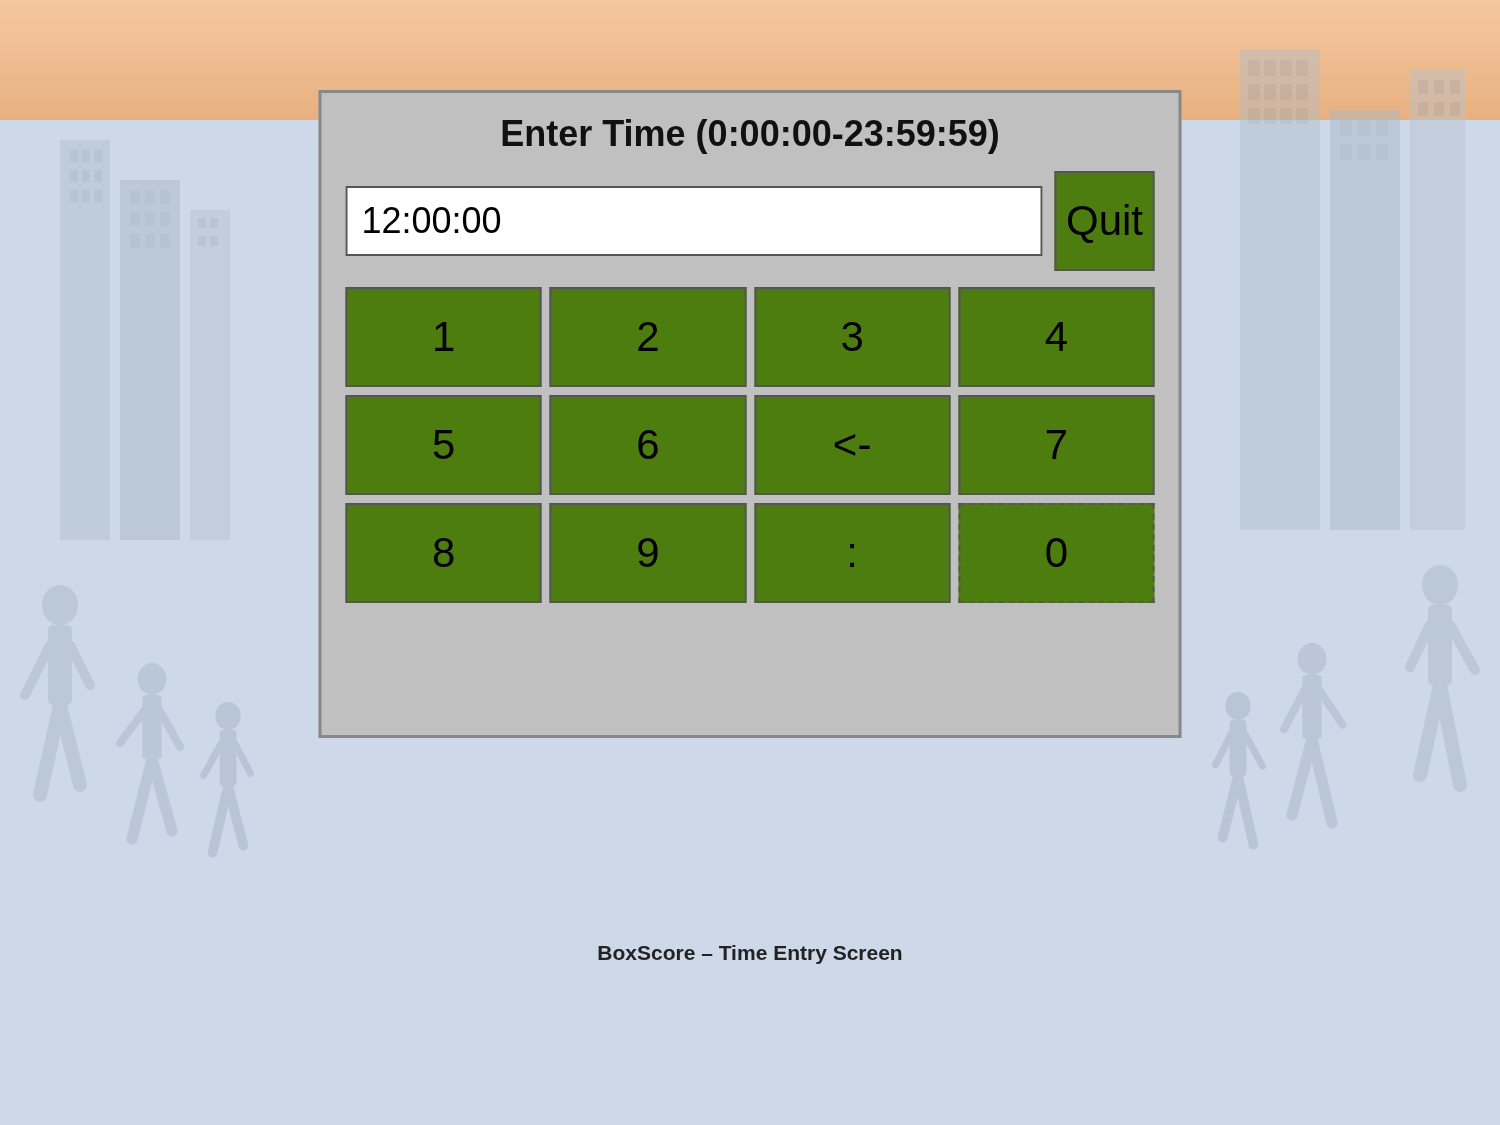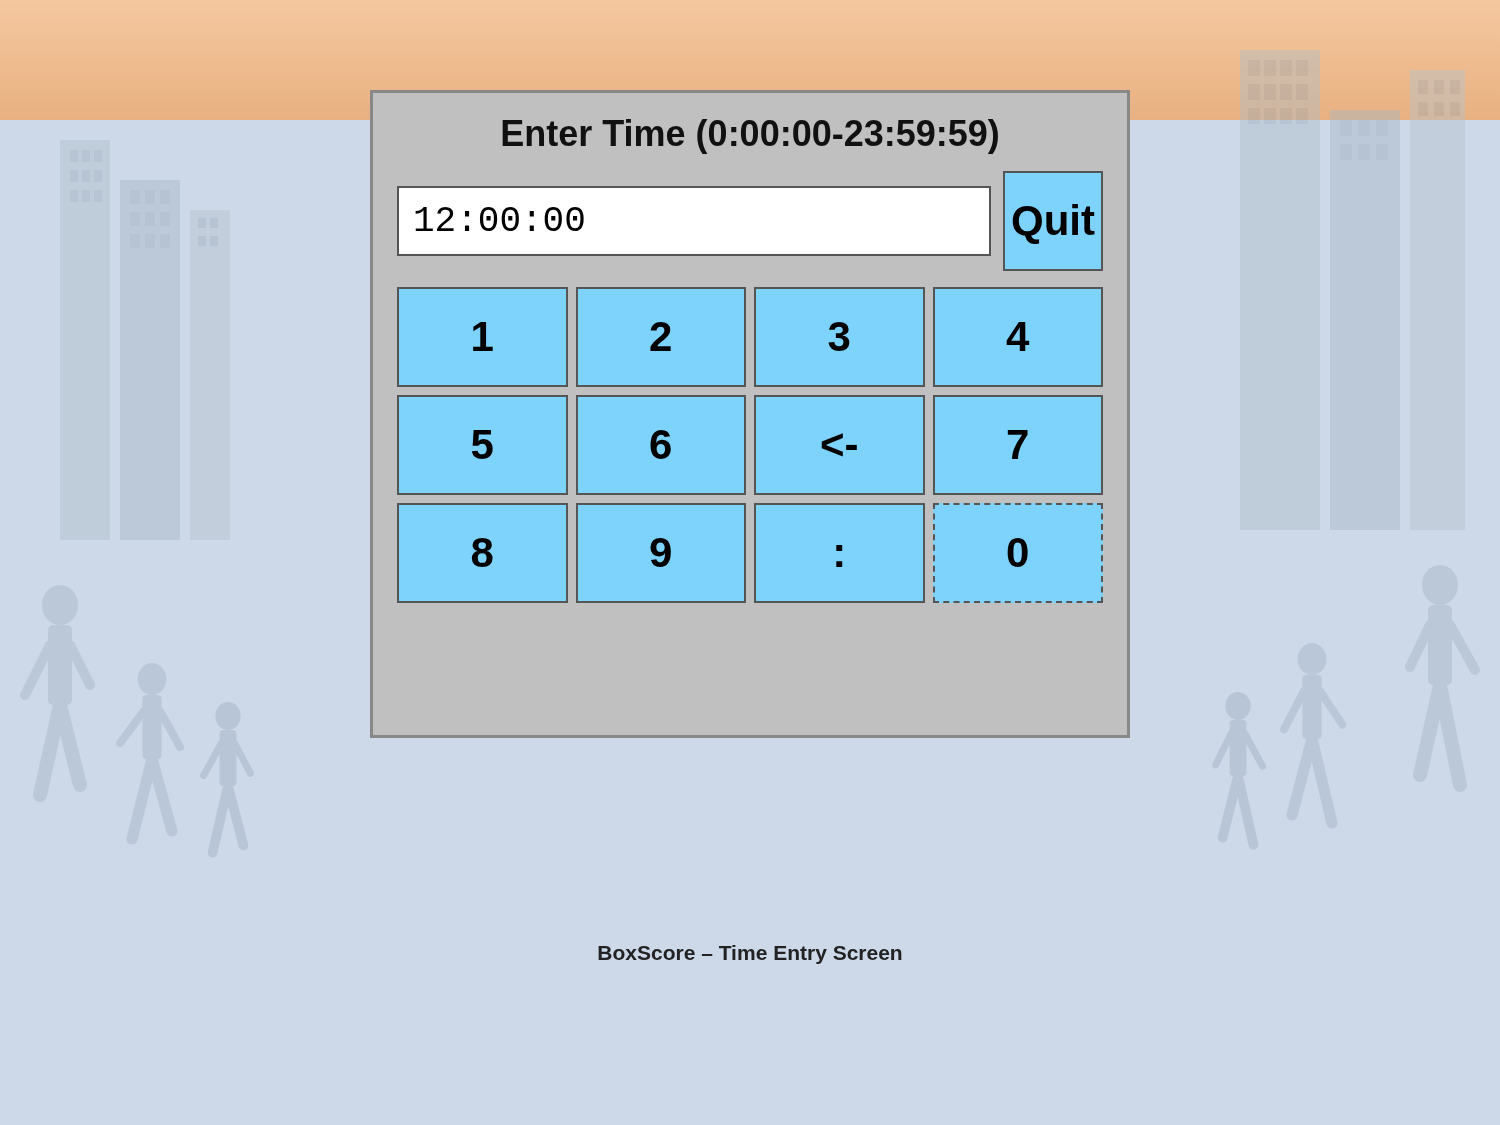--- a/index.html
+++ b/index.html
@@ -28,21 +28,21 @@
       background: #cdd8e8;
       z-index: 0;
     }
 
     
     .dialog {
       position: absolute;
       top: 90px;
       left: 50%;
       transform: translateX(-50%);
-      width: 760px;
+      width: 863px;
       background: #c0c0c0;
       border: 3px solid #888;
       padding: 20px 24px 24px;
       z-index: 10;
     }
 
     .dialog-title {
       text-align: center;
       font-size: 36px;
       font-weight: bold;
@@ -57,21 +57,21 @@
       gap: 12px;
       margin-bottom: 16px;
     }
 
     .time-display {
       flex: 1;
       background: white;
       border: 2px solid #555;
       padding: 10px 14px;
       font-size: 36px;
-      font-family: Liberation Mono, monospace;
+      font-family: Liberation Sans, sans-serif;
       color: #000;
       height: 70px;
       display: flex;
       align-items: center;
     }
 
     .btn-quit {
       width: 100px;
       height: 70px;
       background: #c8c8c8;
@@ -87,24 +87,24 @@
 
     .keypad {
       display: grid;
       grid-template-columns: repeat(4, 1fr);
       grid-template-rows: repeat(4, 1fr);
       gap: 8px;
       width: 100%;
     }
 
     .btn-key {
-      background: #7dd3fc;
+      background: #4d7c0f;
       border: 2px solid #555;
       font-size: 42px;
-      font-weight: bold;
+      font-weight: normal;
       cursor: pointer;
       display: flex;
       align-items: center;
       justify-content: center;
       color: #000;
       height: 100px;
       font-family: Arial, sans-serif;
     }
 
     

